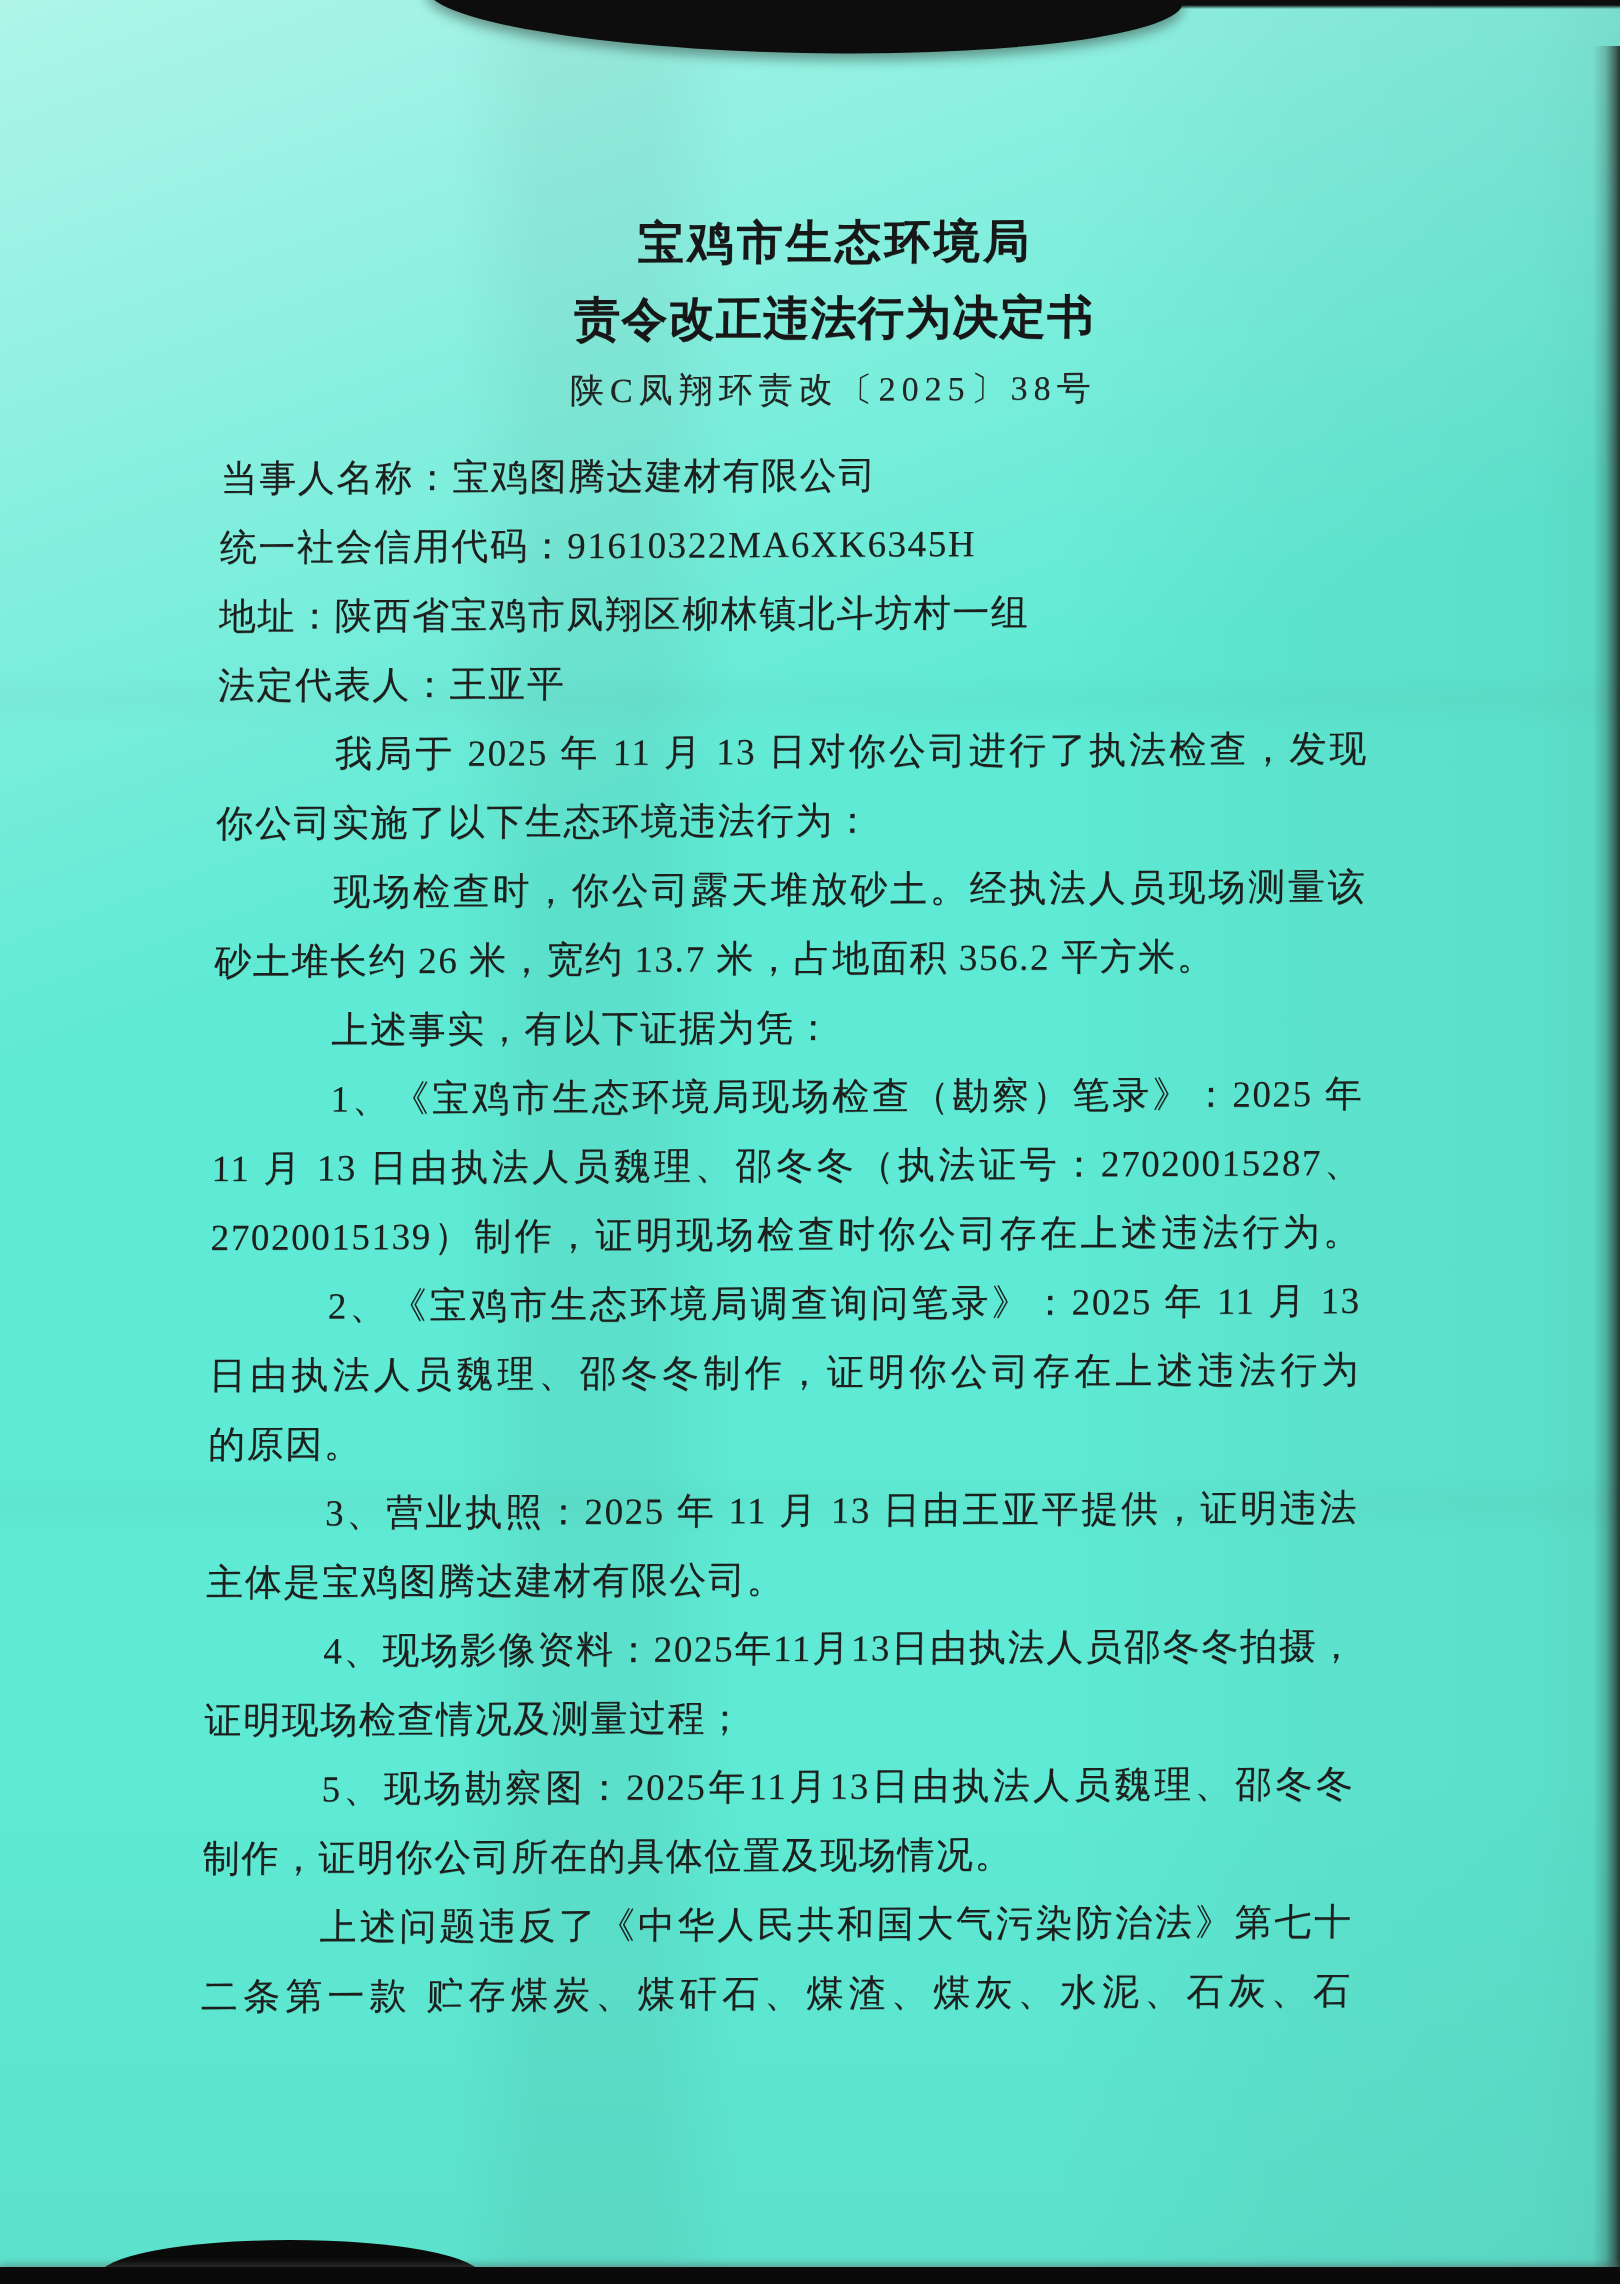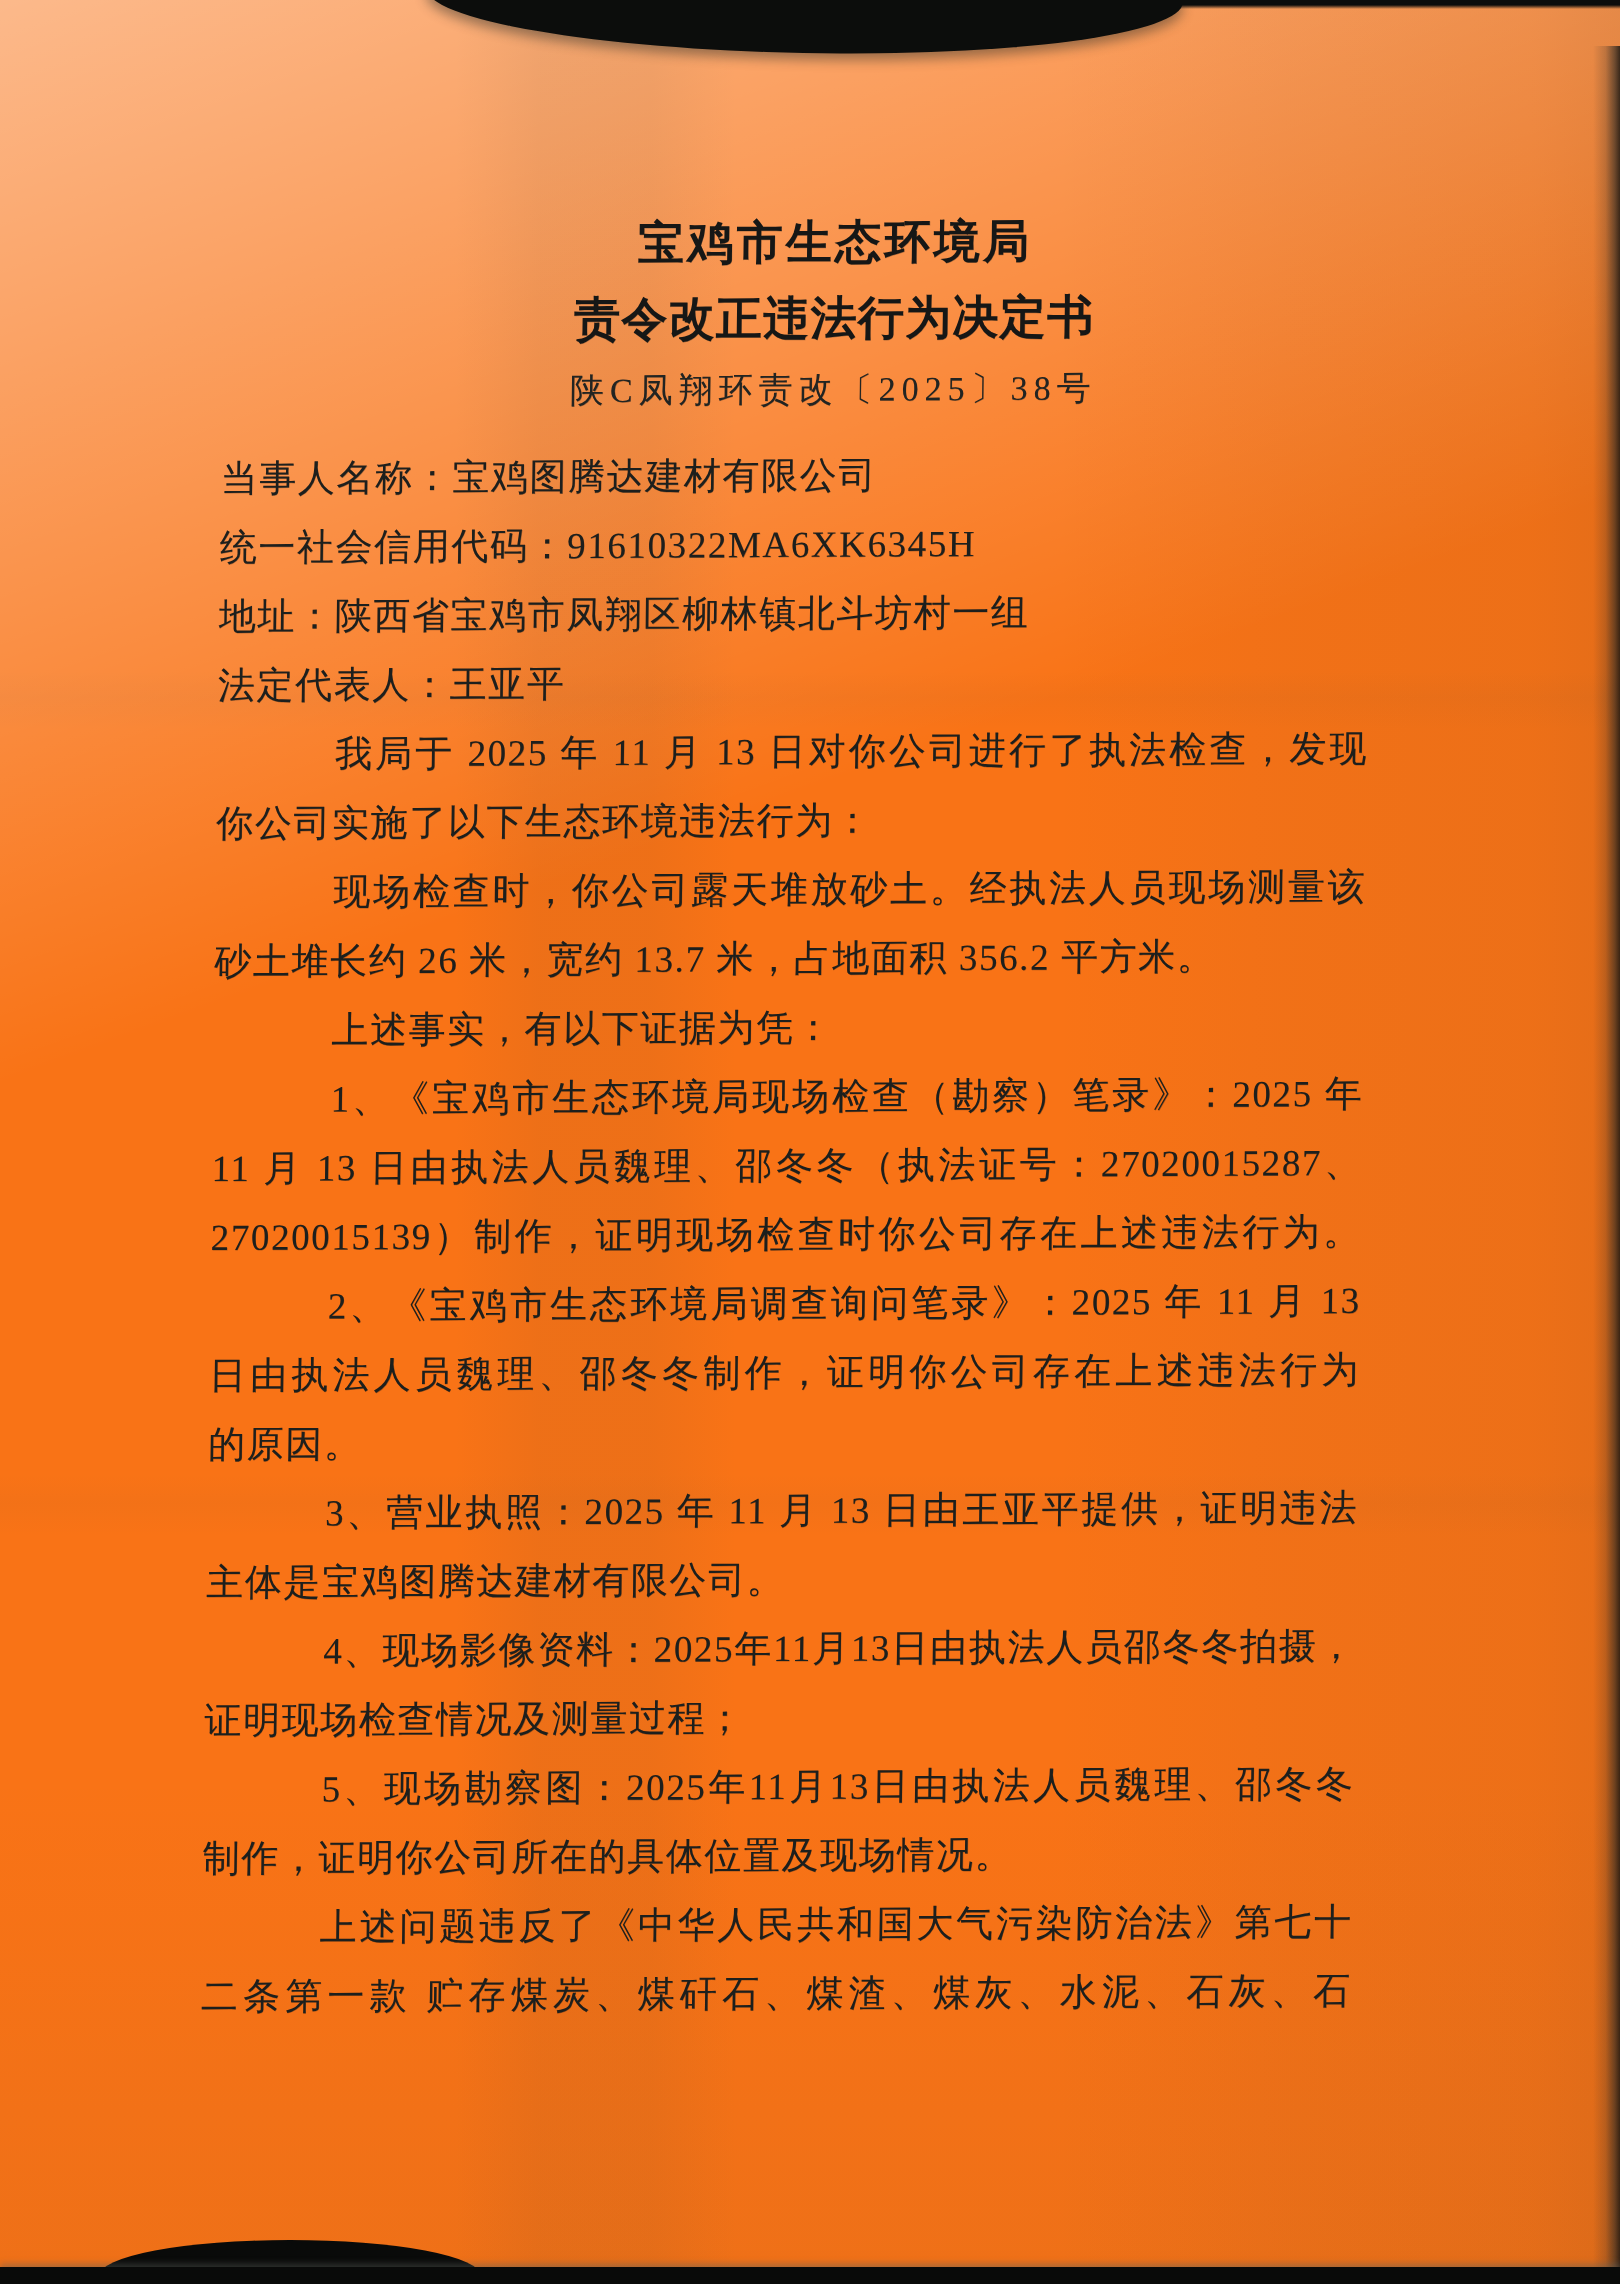--- a/index.html
+++ b/index.html
@@ -8,21 +8,21 @@
     background: #0b0c0b;
     font-family: "Liberation Serif", "DejaVu Serif", serif;
     position: relative;
   }
   .photo { position: absolute; inset: 0; }
 
   
   .paper {
     position: absolute;
     left: 0; top: 0; right: 0; bottom: 16px;
-    background: #f97316;
+    background: #5eead4;
   }
   
   .shading {
     position: absolute; inset: 0; pointer-events: none;
     background:
       
       linear-gradient(to right,
         rgba(0,0,0,0) 454px, rgba(45,55,48,0.055) 539px,
         rgba(45,55,48,0.055) 651px, rgba(0,0,0,0) 737px),
       

